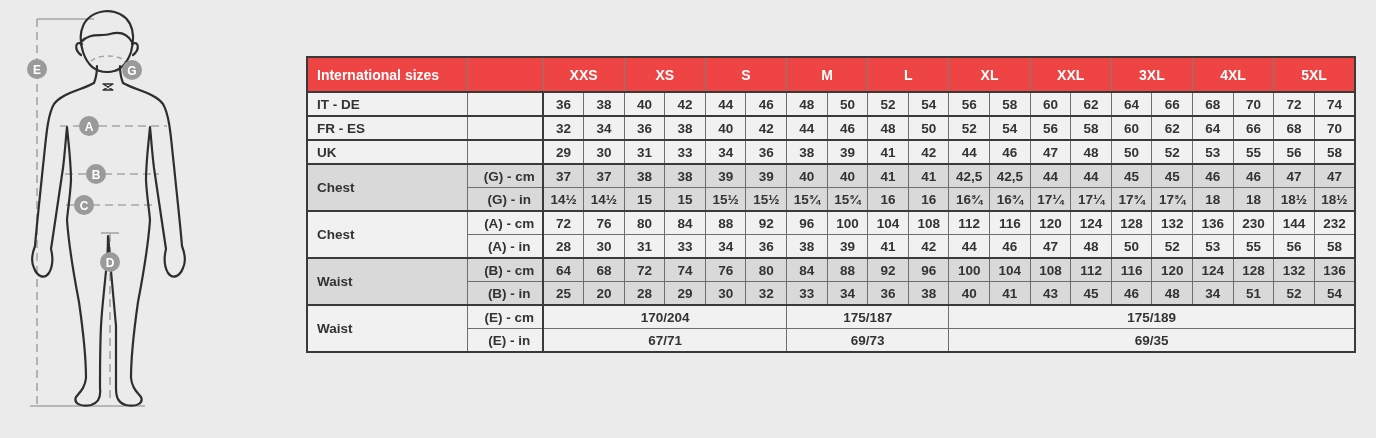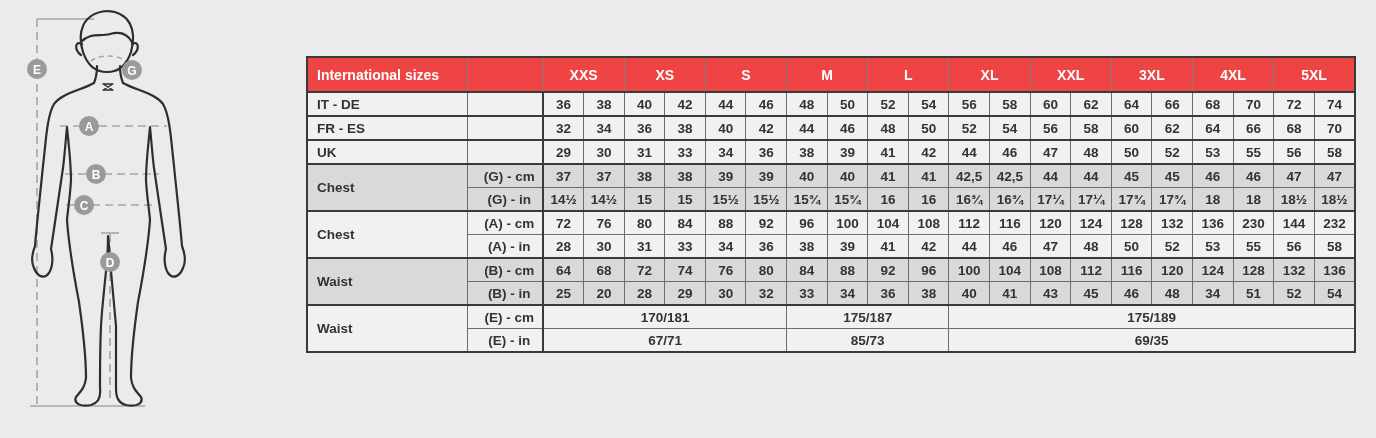--- a/index.html
+++ b/index.html
@@ -343,25 +343,25 @@
           <td colspan="1">46</td>
           <td colspan="1">48</td>
           <td colspan="1">34</td>
           <td colspan="1">51</td>
           <td colspan="1">52</td>
           <td colspan="1">54</td>
         </tr>
         <tr class="light group-start">
           <td class="label" rowspan="2">Waist</td>
           <td class="unit">(E) - cm</td>
-          <td colspan="6">170/181</td>
+          <td colspan="6">170/204</td>
           <td colspan="4">175/187</td>
           <td colspan="10">175/189</td>
         </tr>
         <tr class="light">
           <td class="unit">(E) - in</td>
           <td colspan="6">67/71</td>
-          <td colspan="4">85/73</td>
+          <td colspan="4">69/73</td>
           <td colspan="10">69/35</td>
         </tr>
       </tbody>
     </table>
 </div>
 
 </body></html>

